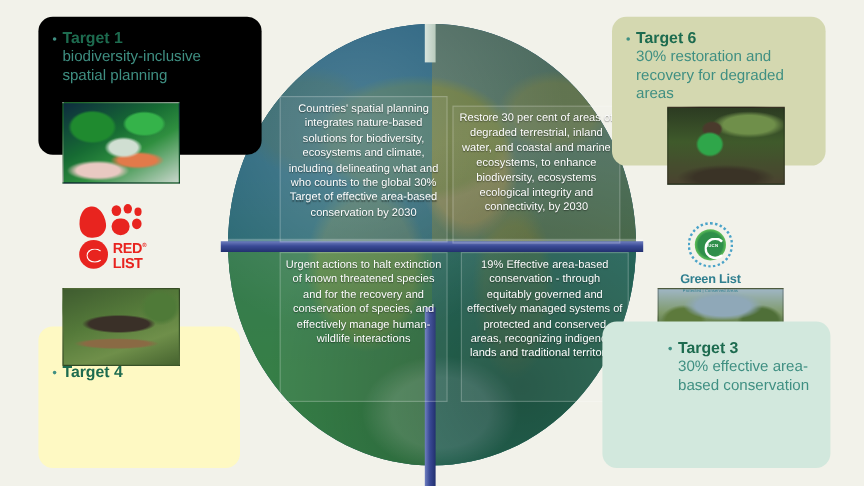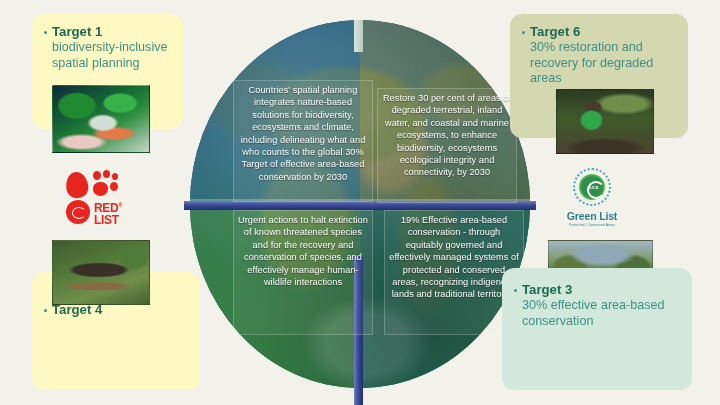--- a/index.html
+++ b/index.html
@@ -92,23 +92,23 @@
   }
   .panel .psub{
     color:#3f8f82;font-size:12.6px;line-height:15.6px;
   }
   .bullet-row{display:flex;align-items:flex-start;gap:5px;}
   .dot{
     display:inline-block;width:3px;height:3px;border-radius:50%;
     background:#3f8f82;margin-top:7px;flex:0 0 auto;
   }
 
-  #panel-t1{left:32px;top:14px;width:151px;height:115px;background:#fef9c3;}
+  #panel-t1{left:32px;top:14px;width:186px;height:115px;background:#000000;}
   #panel-t2{left:510px;top:14px;width:178px;height:124px;background:#d4d8b0;}
-  #panel-t3{left:502px;top:268px;width:190px;height:122px;background:#d2e8dd;}
+  #panel-t3{left:502px;top:268px;width:190px;height:122px;background:#d2e8dd;padding-left:43px;}
   #panel-t4{left:32px;top:272px;width:168px;height:118px;background:#fef9c3;}
 
   .ptext{padding:10px 12px 0 12px;}
   #panel-t3 .ptext{padding-top:14px;}
   #panel-t4 .ptext{padding-top:30px;}
 
   
   .photo{
     position:absolute;
     border:1px solid rgba(0,0,0,.25);
@@ -168,21 +168,21 @@
     content:"";position:absolute;left:6px;top:7px;width:12px;height:10px;
     border:1.6px solid #ffffff;border-radius:50%;border-right-color:transparent;
   }
   #logo-redlist .rl-words{
     position:absolute;left:28px;top:30px;color:#e8241f;
     font-weight:bold;font-size:12px;line-height:11.5px;letter-spacing:-.3px;
   }
   #logo-redlist .rl-words sup{font-size:5px;vertical-align:super;}
 
   
-  #logo-greenlist{position:absolute;left:552px;top:168px;width:80px;height:62px;text-align:center;}
+  #logo-greenlist{position:absolute;left:552px;top:185px;width:80px;height:62px;text-align:center;}
   #logo-greenlist .gl-ring{
     position:relative;margin:0 auto;width:38px;height:38px;border-radius:50%;
     border:2px dotted #4aa3c8;
     box-sizing:border-box;
   }
   #logo-greenlist .gl-inner{
     position:absolute;left:4px;top:4px;right:4px;bottom:4px;border-radius:50%;
     background:radial-gradient(circle at 50% 50%, #2f8f4a 0 55%, #5fbf5a 70%, #9fd98a 100%);
   }
   #logo-greenlist .gl-c{

